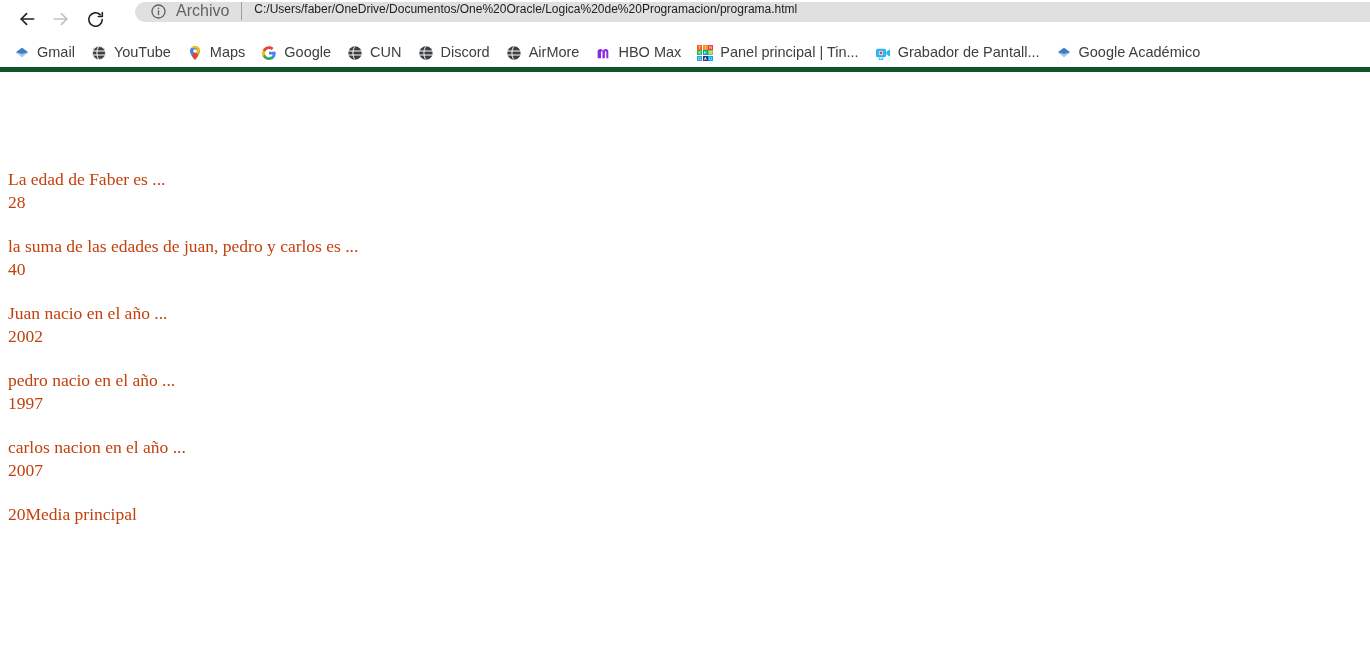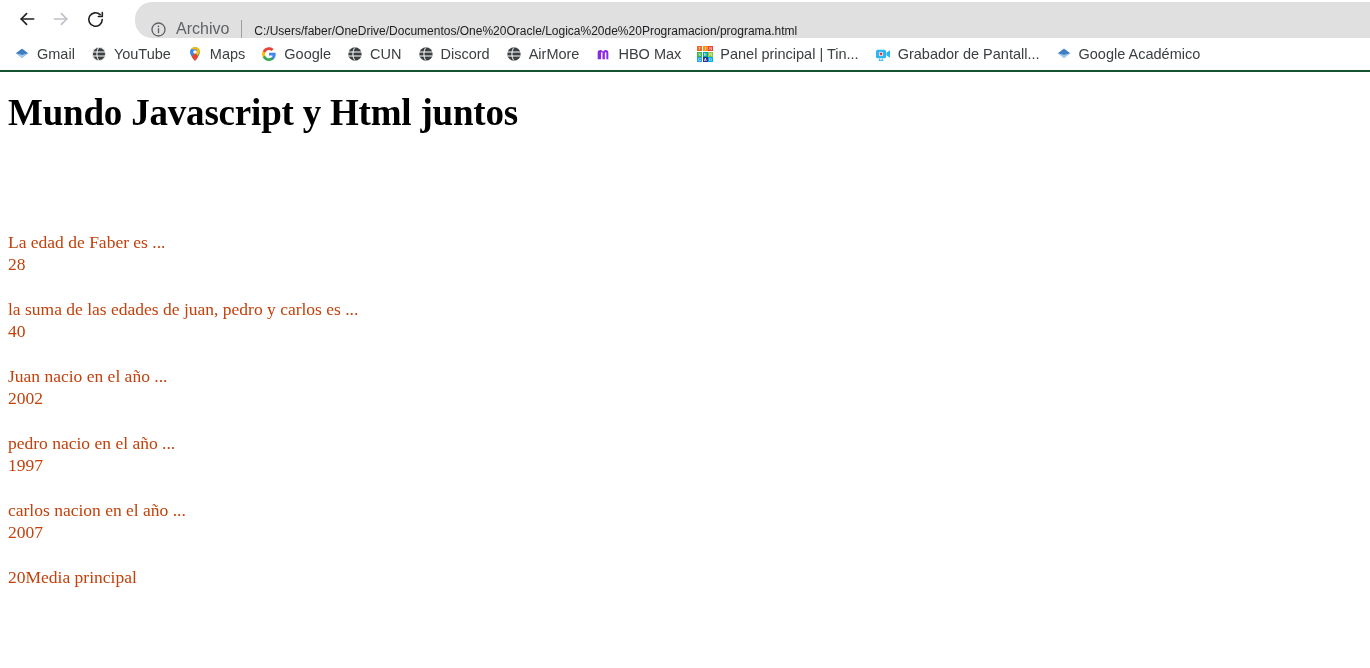--- a/index.html
+++ b/index.html
@@ -43,25 +43,25 @@
     padding: 0;
     cursor: pointer;
   }
   .nav-btn svg { display: block; }
 
   .omnibox {
     position: absolute;
     left: 135px;
     right: 0;
     top: 2px;
-    height: 36px;
+    height: 20px;
     background: #e0e0e0;
     border-radius: 17px 0 0 17px;
     display: flex;
-    align-items: flex-end;
+    align-items: flex-start;
     padding-left: 14px;
     box-sizing: border-box;
     overflow: hidden;
   }
 
   .info-icon {
     flex: 0 0 auto;
     width: 18px;
     height: 18px;
     margin-right: 9px;
@@ -94,21 +94,21 @@
     text-overflow: clip;
   }
 
   
   .bookmarks-bar {
     height: 34px;
     display: flex;
     align-items: center;
     padding: 0 6px;
     background: #ffffff;
-    border-bottom: 2px solid #14532d;
+    border-bottom: 5px solid #14532d;
     box-sizing: border-box;
     overflow: hidden;
   }
 
   .bookmark {
     display: flex;
     align-items: center;
     height: 26px;
     padding: 0 8px;
     border-radius: 4px;
@@ -368,21 +368,20 @@
         </svg>
       </span>
       <span class="bm-label">Google Académico</span>
     </div>
 
   </div>
 </div>
 
 <div class="page-content">
 
-  <h1 class="page-title">Mundo Javascript y Html juntos</h1>
 
   <div class="spacer-block"></div>
 
   <div>
     <div class="body-line">La edad de Faber es ...</div>
     <div class="body-line">28</div>
     <div class="para-gap"></div>
 
     <div class="body-line">la suma de las edades de juan, pedro y carlos es ...</div>
     <div class="body-line">40</div>

